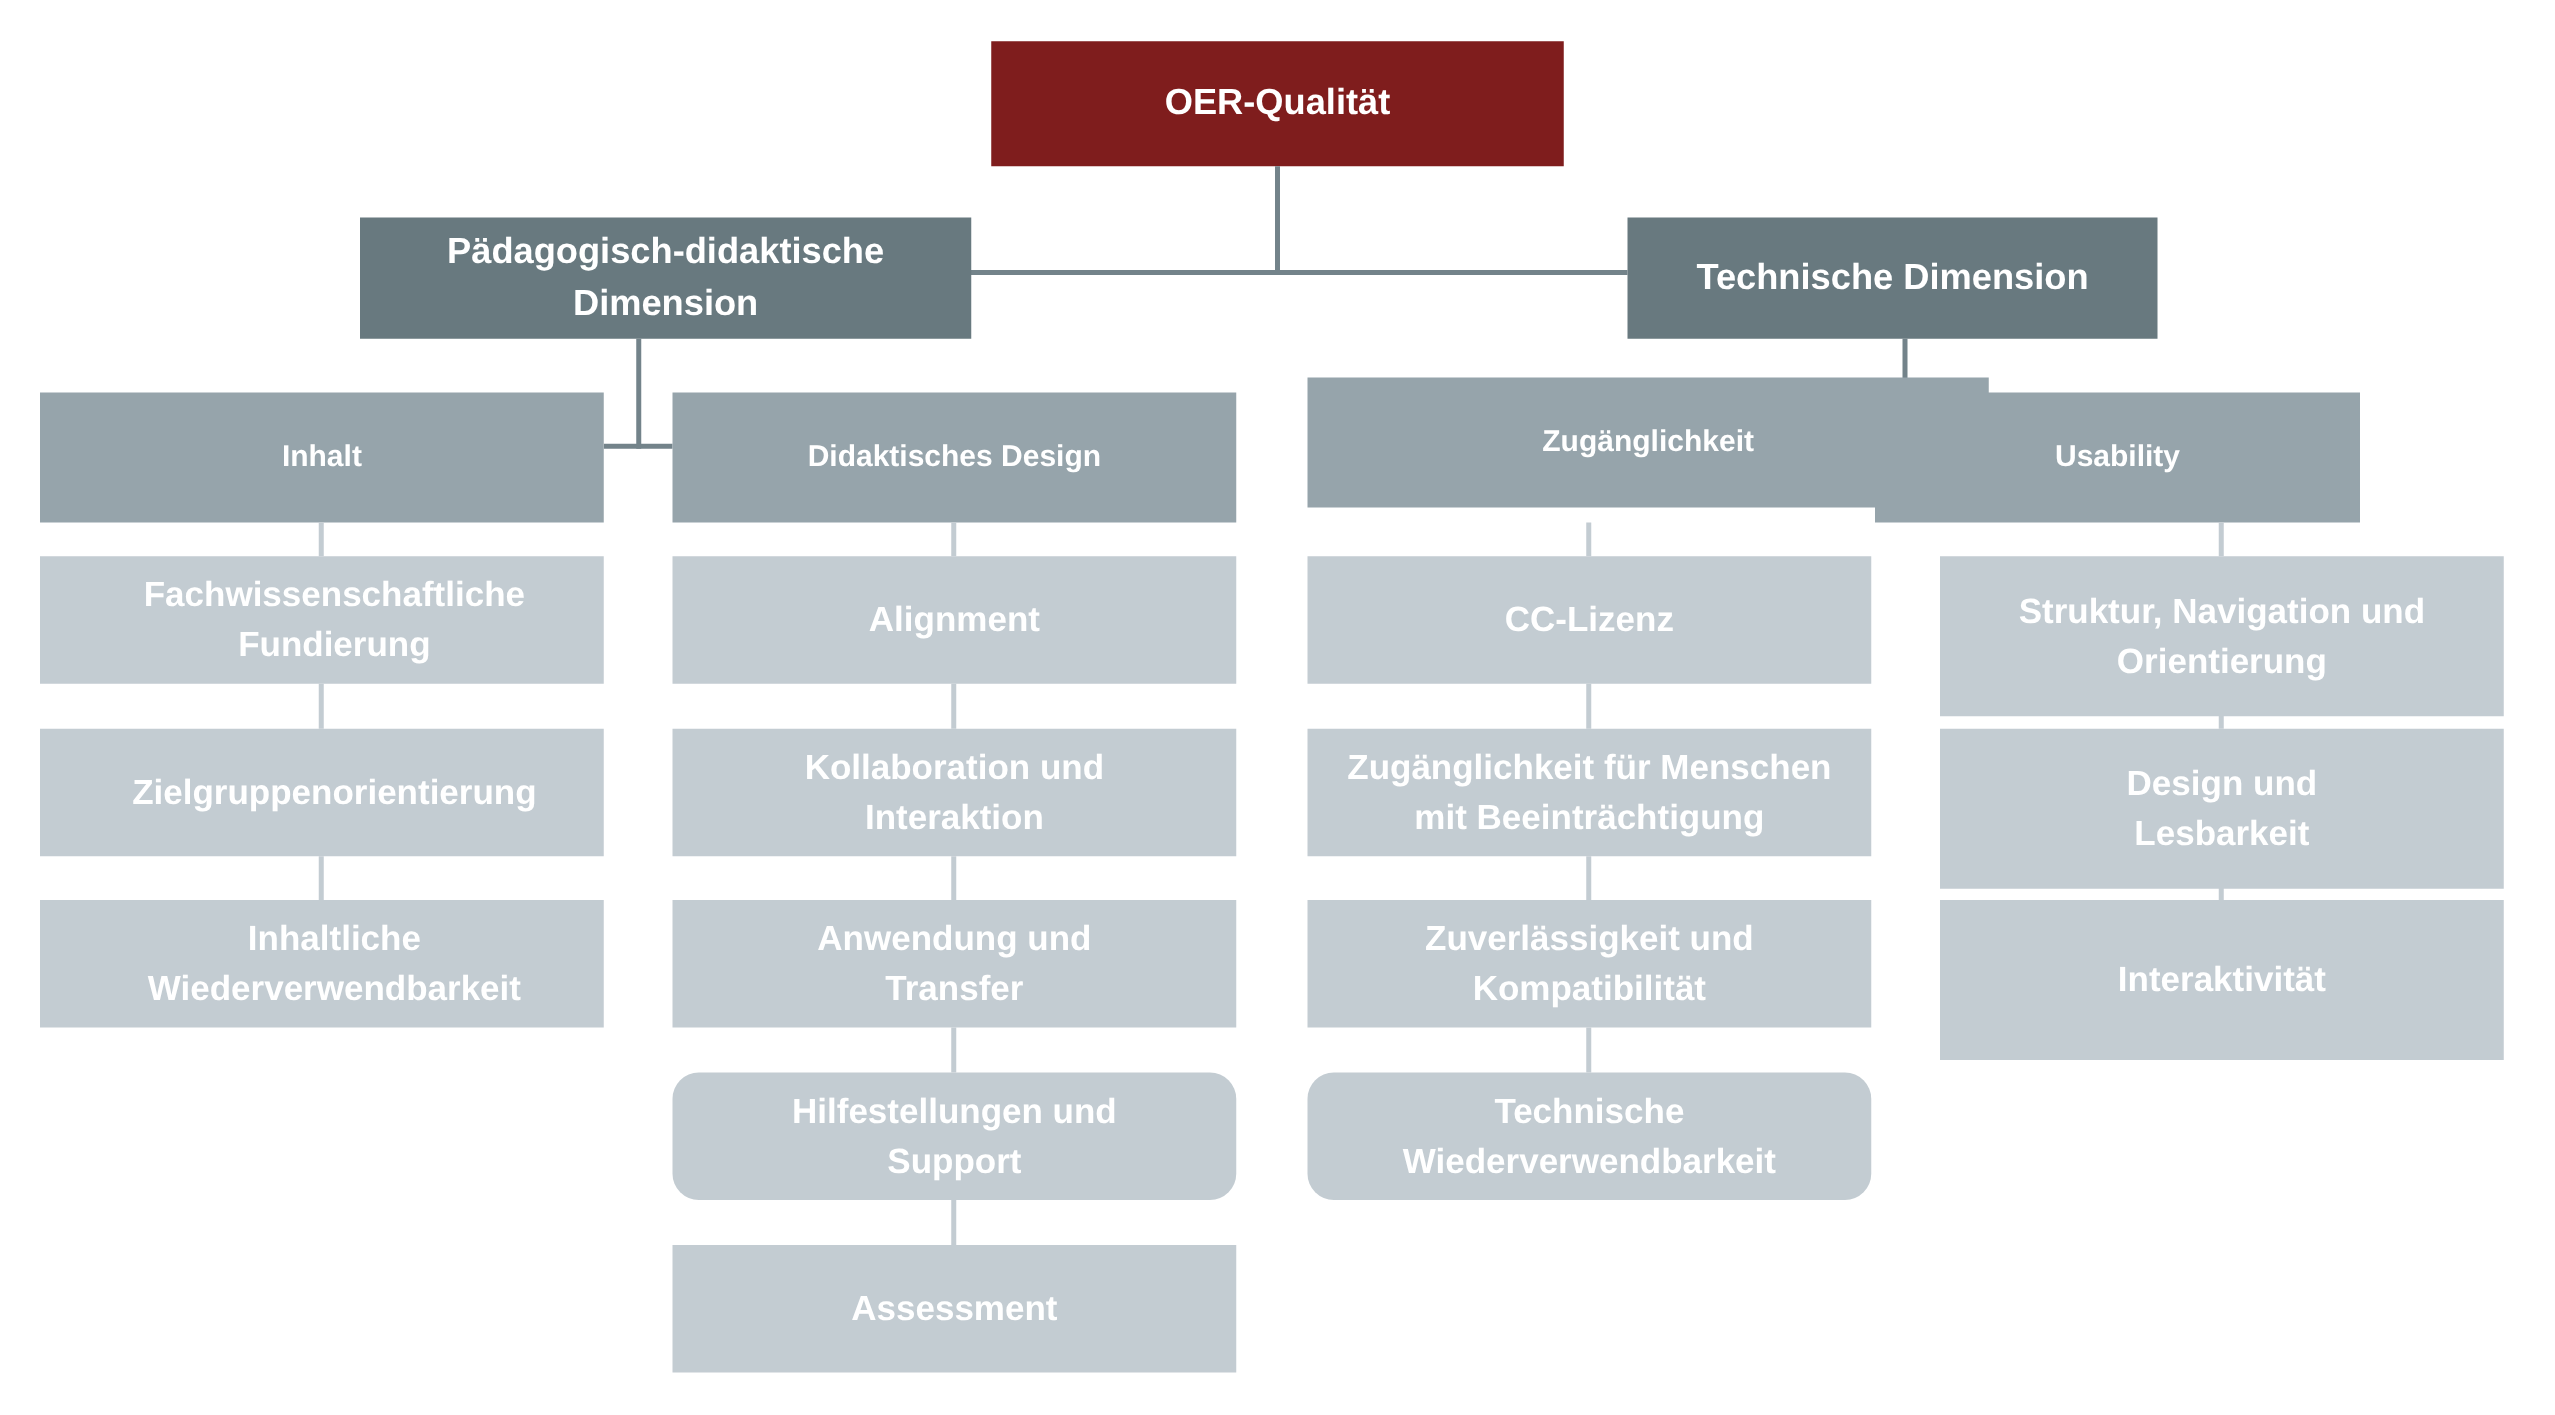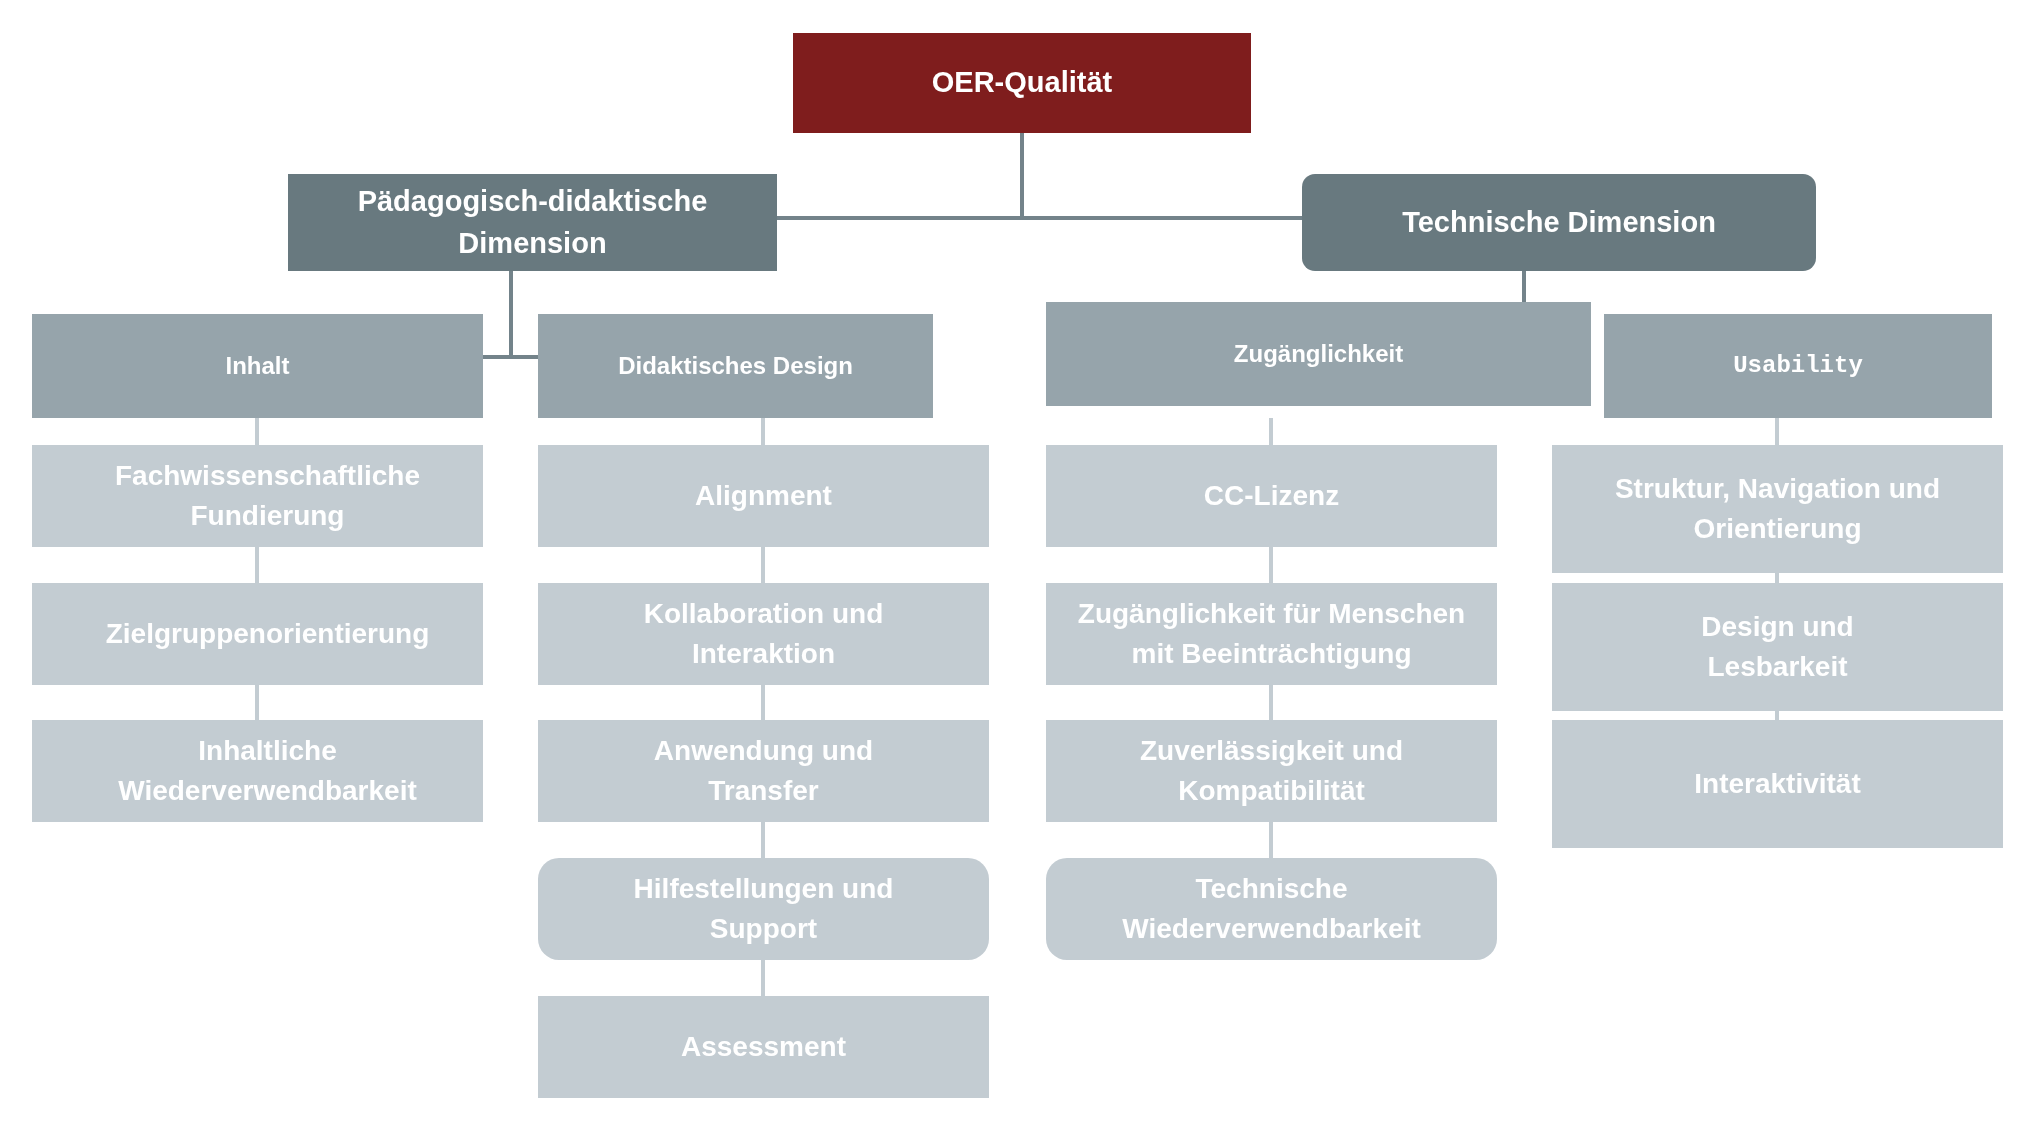--- a/index.html
+++ b/index.html
@@ -30,27 +30,27 @@
   .lv3 { background: #96A4AB; font-size: 24px; }
   .lv4 { background: #C3CCD2; font-size: 28px; }
   .line      { position: absolute; background: #73838A; }
   .line-light{ position: absolute; background: #C3CCD2; }
 
   
   .pos-root { left: 793px; top: 33px; width: 458px; height: 100px; }
 
   
   .pos-dim1 { left: 288px;  top: 174px; width: 489px; height: 97px; }
-  .pos-dim2 { left: 1302px; top: 174px; width: 514px; height: 97px; border-radius: 13px; }
+  .pos-dim2 { left: 1302px; top: 174px; width: 424px; height: 97px; }
 
   
   .pos-col1-h { left: 32px;   top: 314px; width: 451px; height: 104px; }
-  .pos-col2-h { left: 538px;  top: 314px; width: 395px; height: 104px; }
+  .pos-col2-h { left: 538px;  top: 314px; width: 451px; height: 104px; }
   .pos-col3-h { left: 1046px; top: 302px; width: 545px; height: 104px; }
-  .pos-col4-h { left: 1604px; top: 314px; width: 388px; height: 104px; font-family: Liberation Mono, monospace; }
+  .pos-col4-h { left: 1500px; top: 314px; width: 388px; height: 104px; }
 
   
   .c1 { left: 32px;   width: 451px; height: 102px; padding-left: 30px; }
   .c2 { left: 538px;  width: 451px; height: 102px; }
   .c3 { left: 1046px; width: 451px; height: 102px; }
   .c4 { left: 1552px; width: 451px; height: 128px; }
   .r1 { top: 445px; } .r2 { top: 583px; } .r3 { top: 720px; }
   .r4 { top: 858px; border-radius: 21px; } .r5 { top: 996px; }
 
   

